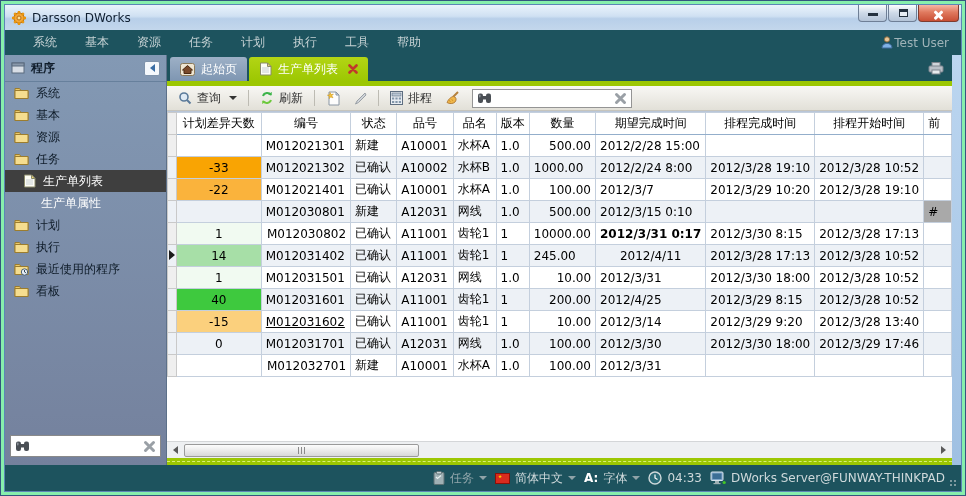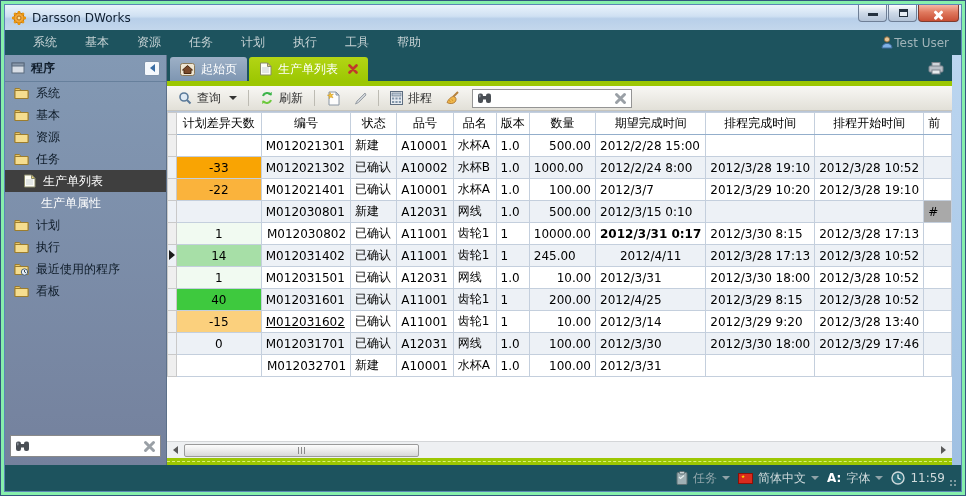--- a/index.html
+++ b/index.html
@@ -664,19 +664,31 @@
       <span>字体</span>
       <i class="st-caret"></i>
     </span>
     <span class="st-item">
       <span>
         <svg width="14" height="14" viewBox="0 0 14 14">
               <circle cx="7" cy="7" r="6" fill="#2a6b78" stroke="#cfd9db" stroke-width="1.4"></circle>
               <path d="M7 3.5V7l2.5 1.5" stroke="#fff" stroke-width="1.2" fill="none"></path>
             </svg>
       </span>
-      <span>11:59</span>
+      <span>04:33</span>
+    </span>
+    <span class="st-item">
+      <span>
+        <svg width="16" height="14" viewBox="0 0 16 14">
+              <rect x="1" y="1" width="12" height="8.5" rx="1" fill="#7fa6c9" stroke="#d7e2ea"></rect>
+              <rect x="2.5" y="2.5" width="9" height="5.5" fill="#3c6e96"></rect>
+              <rect x="5" y="10" width="4" height="2" fill="#9fb0b4"></rect>
+              <rect x="3.5" y="12" width="7" height="1.2" fill="#9fb0b4"></rect>
+              <circle cx="14.2" cy="11.5" r="1.6" fill="#45c727"></circle>
+            </svg>
+      </span>
+      <span>DWorks Server@FUNWAY-THINKPAD</span>
     </span>
     <i class="grip"></i>
   </div>
 
  </div>
 </div>
 
 </body></html>

